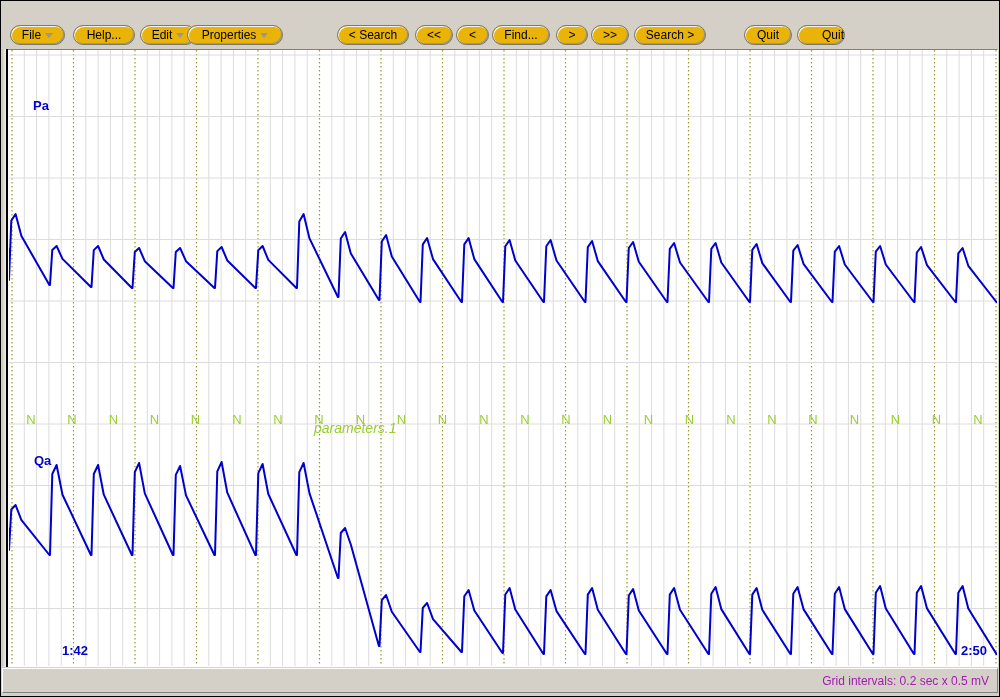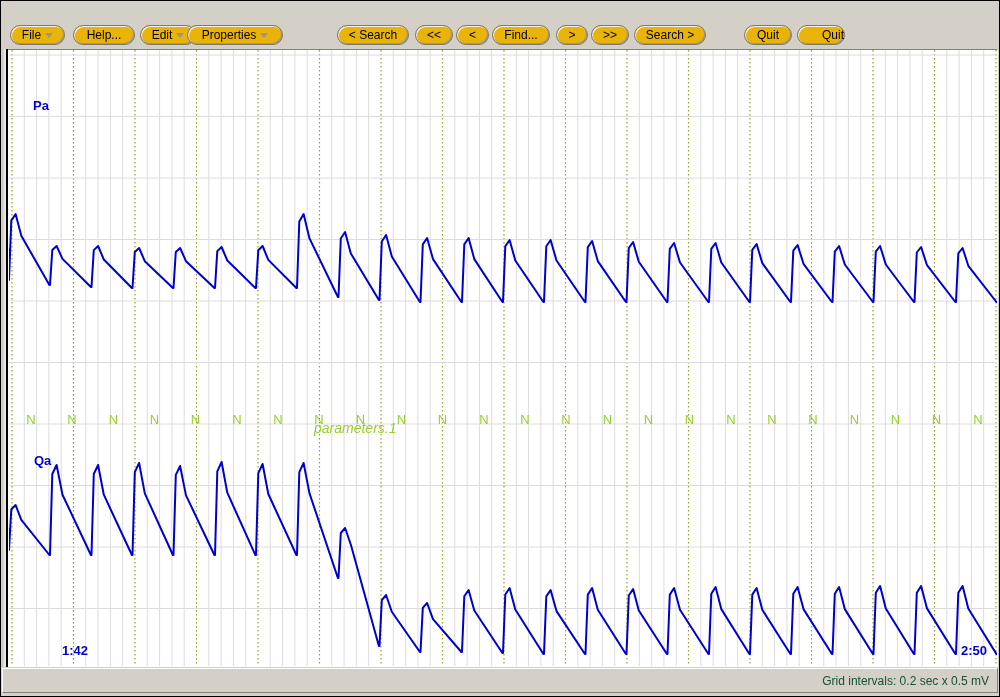--- a/index.html
+++ b/index.html
@@ -66,21 +66,21 @@
              font-family:"Liberation Sans",sans-serif;font-style:italic;}
   .tmark{position:absolute;color:#0000cd;font-size:13px;font-weight:bold;
          font-family:"Liberation Sans",sans-serif;}
 
   
   .statusbar{position:absolute;left:2px;top:668px;width:996px;height:25px;
              background:#d4d0c8;box-sizing:border-box;
              border-top:1px solid #fff;border-left:1px solid #fff;
              border-right:1px solid #808080;border-bottom:1px solid #808080;
              display:flex;align-items:center;justify-content:flex-end;}
-  .statustext{font-size:12px;color:#14532d;padding-right:8px;}
+  .statustext{font-size:12px;color:#a21caf;padding-right:8px;}
   .outerline{position:absolute;left:0;top:0;width:1000px;height:697px;
              box-sizing:border-box;border:1px solid #000;pointer-events:none;}
 </style>
 </head>
 <body>
 
 <div class="app">
 
 
   <div class="toolbar" id="toolbar">

